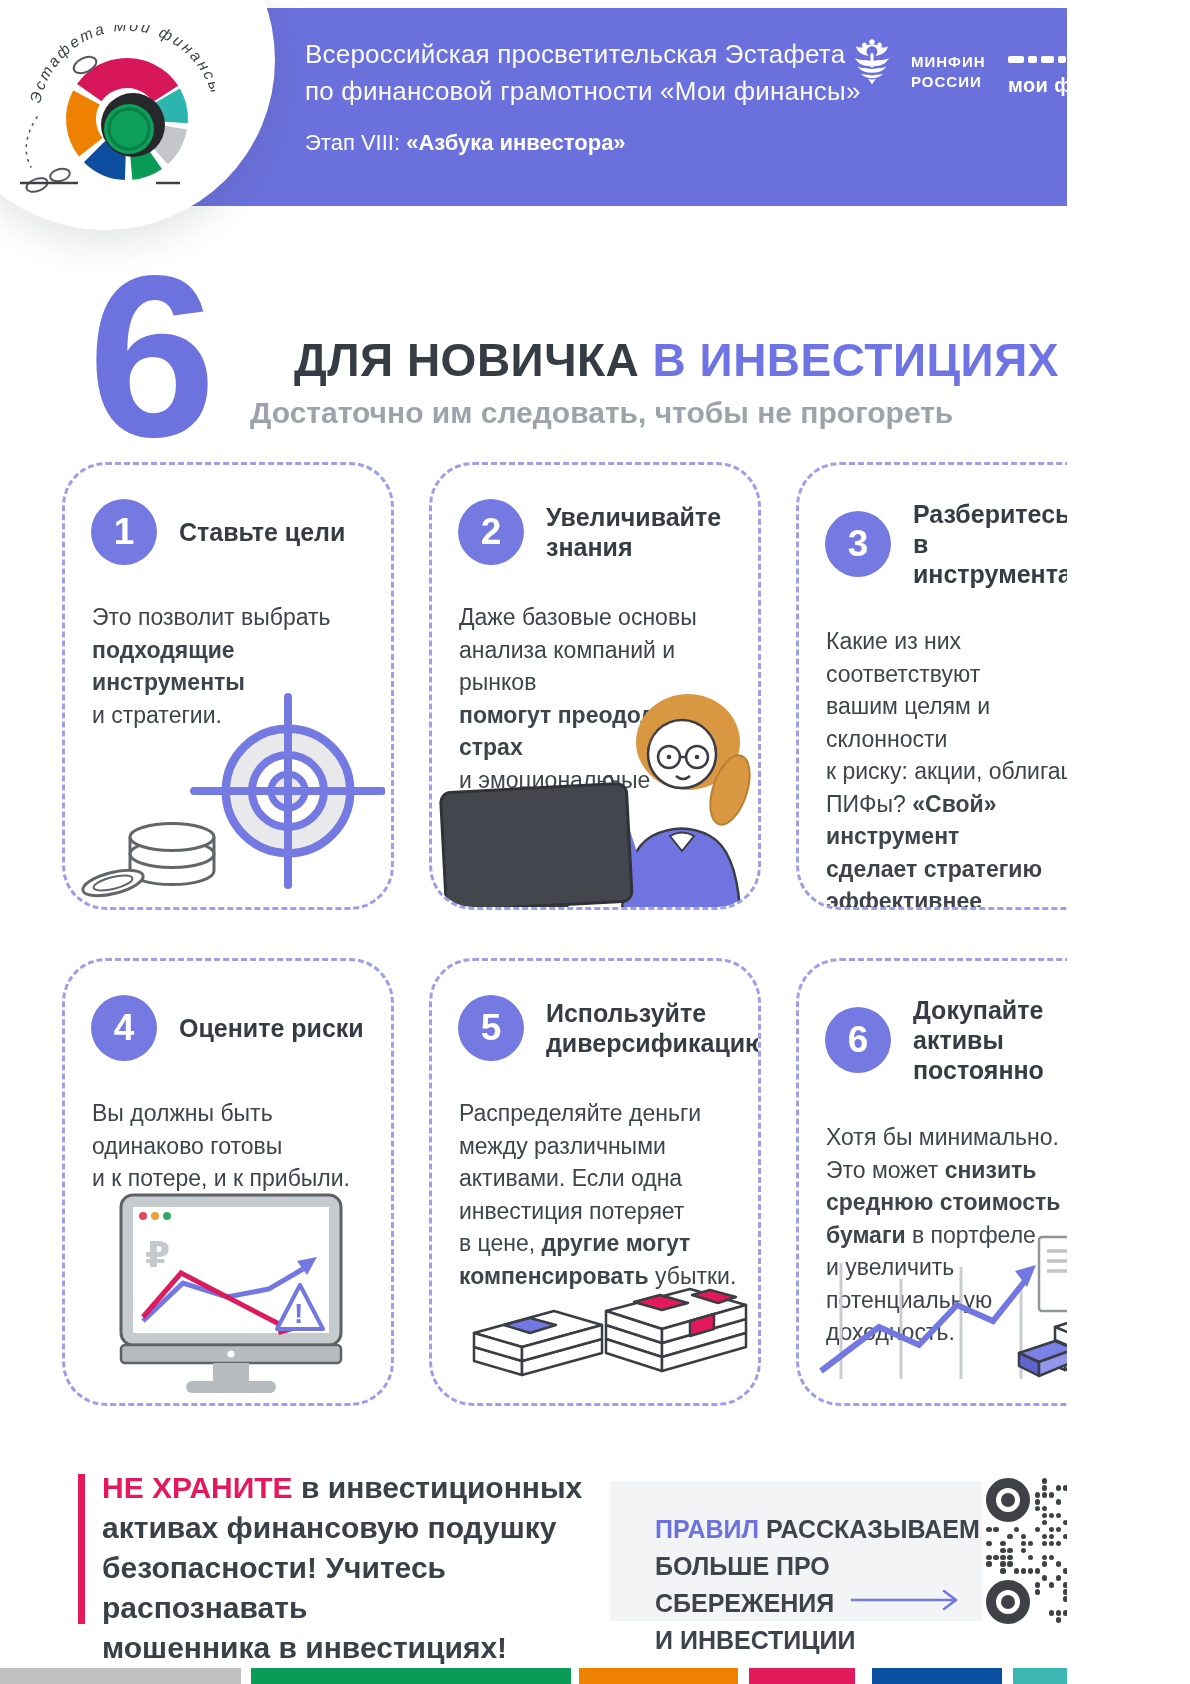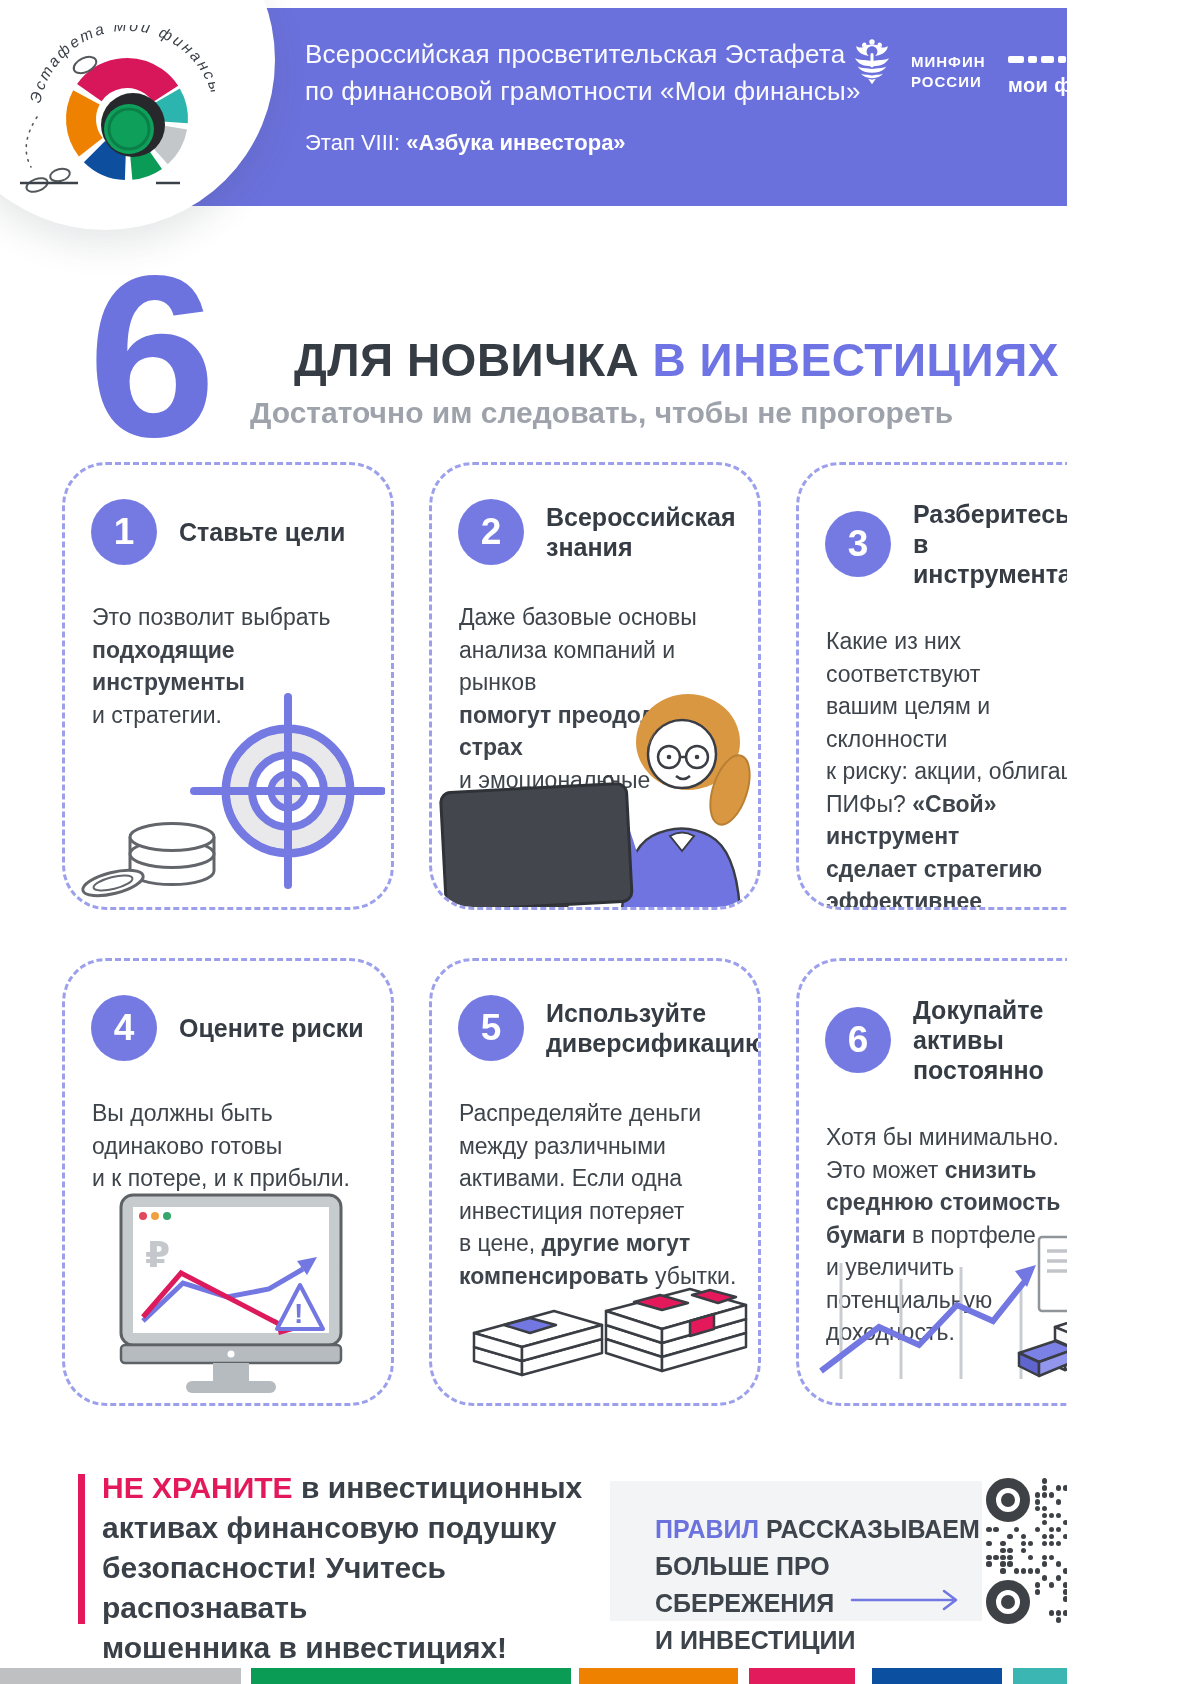--- a/index.html
+++ b/index.html
@@ -172,21 +172,21 @@
           <ellipse cx="40" cy="196" rx="31" ry="10.5"></ellipse>
           <ellipse cx="40" cy="196" rx="20" ry="6" stroke-width="2"></ellipse>
         </g>
       </g>
     </svg>
   </div>
 
   <div class="card" id="card2">
     <div class="card-head">
       <div class="num" style="background-color: rgb(117, 122, 227);">2</div>
-      <div class="card-title">Всероссийская
+      <div class="card-title">Увеличивайте
 знания</div>
     </div>
     <div class="card-body"><span>Даже базовые основы
 анализа компаний и рынков
 </span><span style="font-weight: 700;">помогут преодолеть страх</span><span>
 и эмоциональные действия.</span></div>
     <svg class="illus" style="right:0; bottom:-3px;" width="322" height="250" viewBox="0 0 322 250">
       <ellipse cx="252" cy="82" rx="52" ry="48" fill="#D99742"></ellipse>
       <g transform="rotate(18 294 130)">
           <ellipse cx="294" cy="130" rx="17" ry="36" fill="#D99742" stroke="#B97F33" stroke-width="2"></ellipse>

